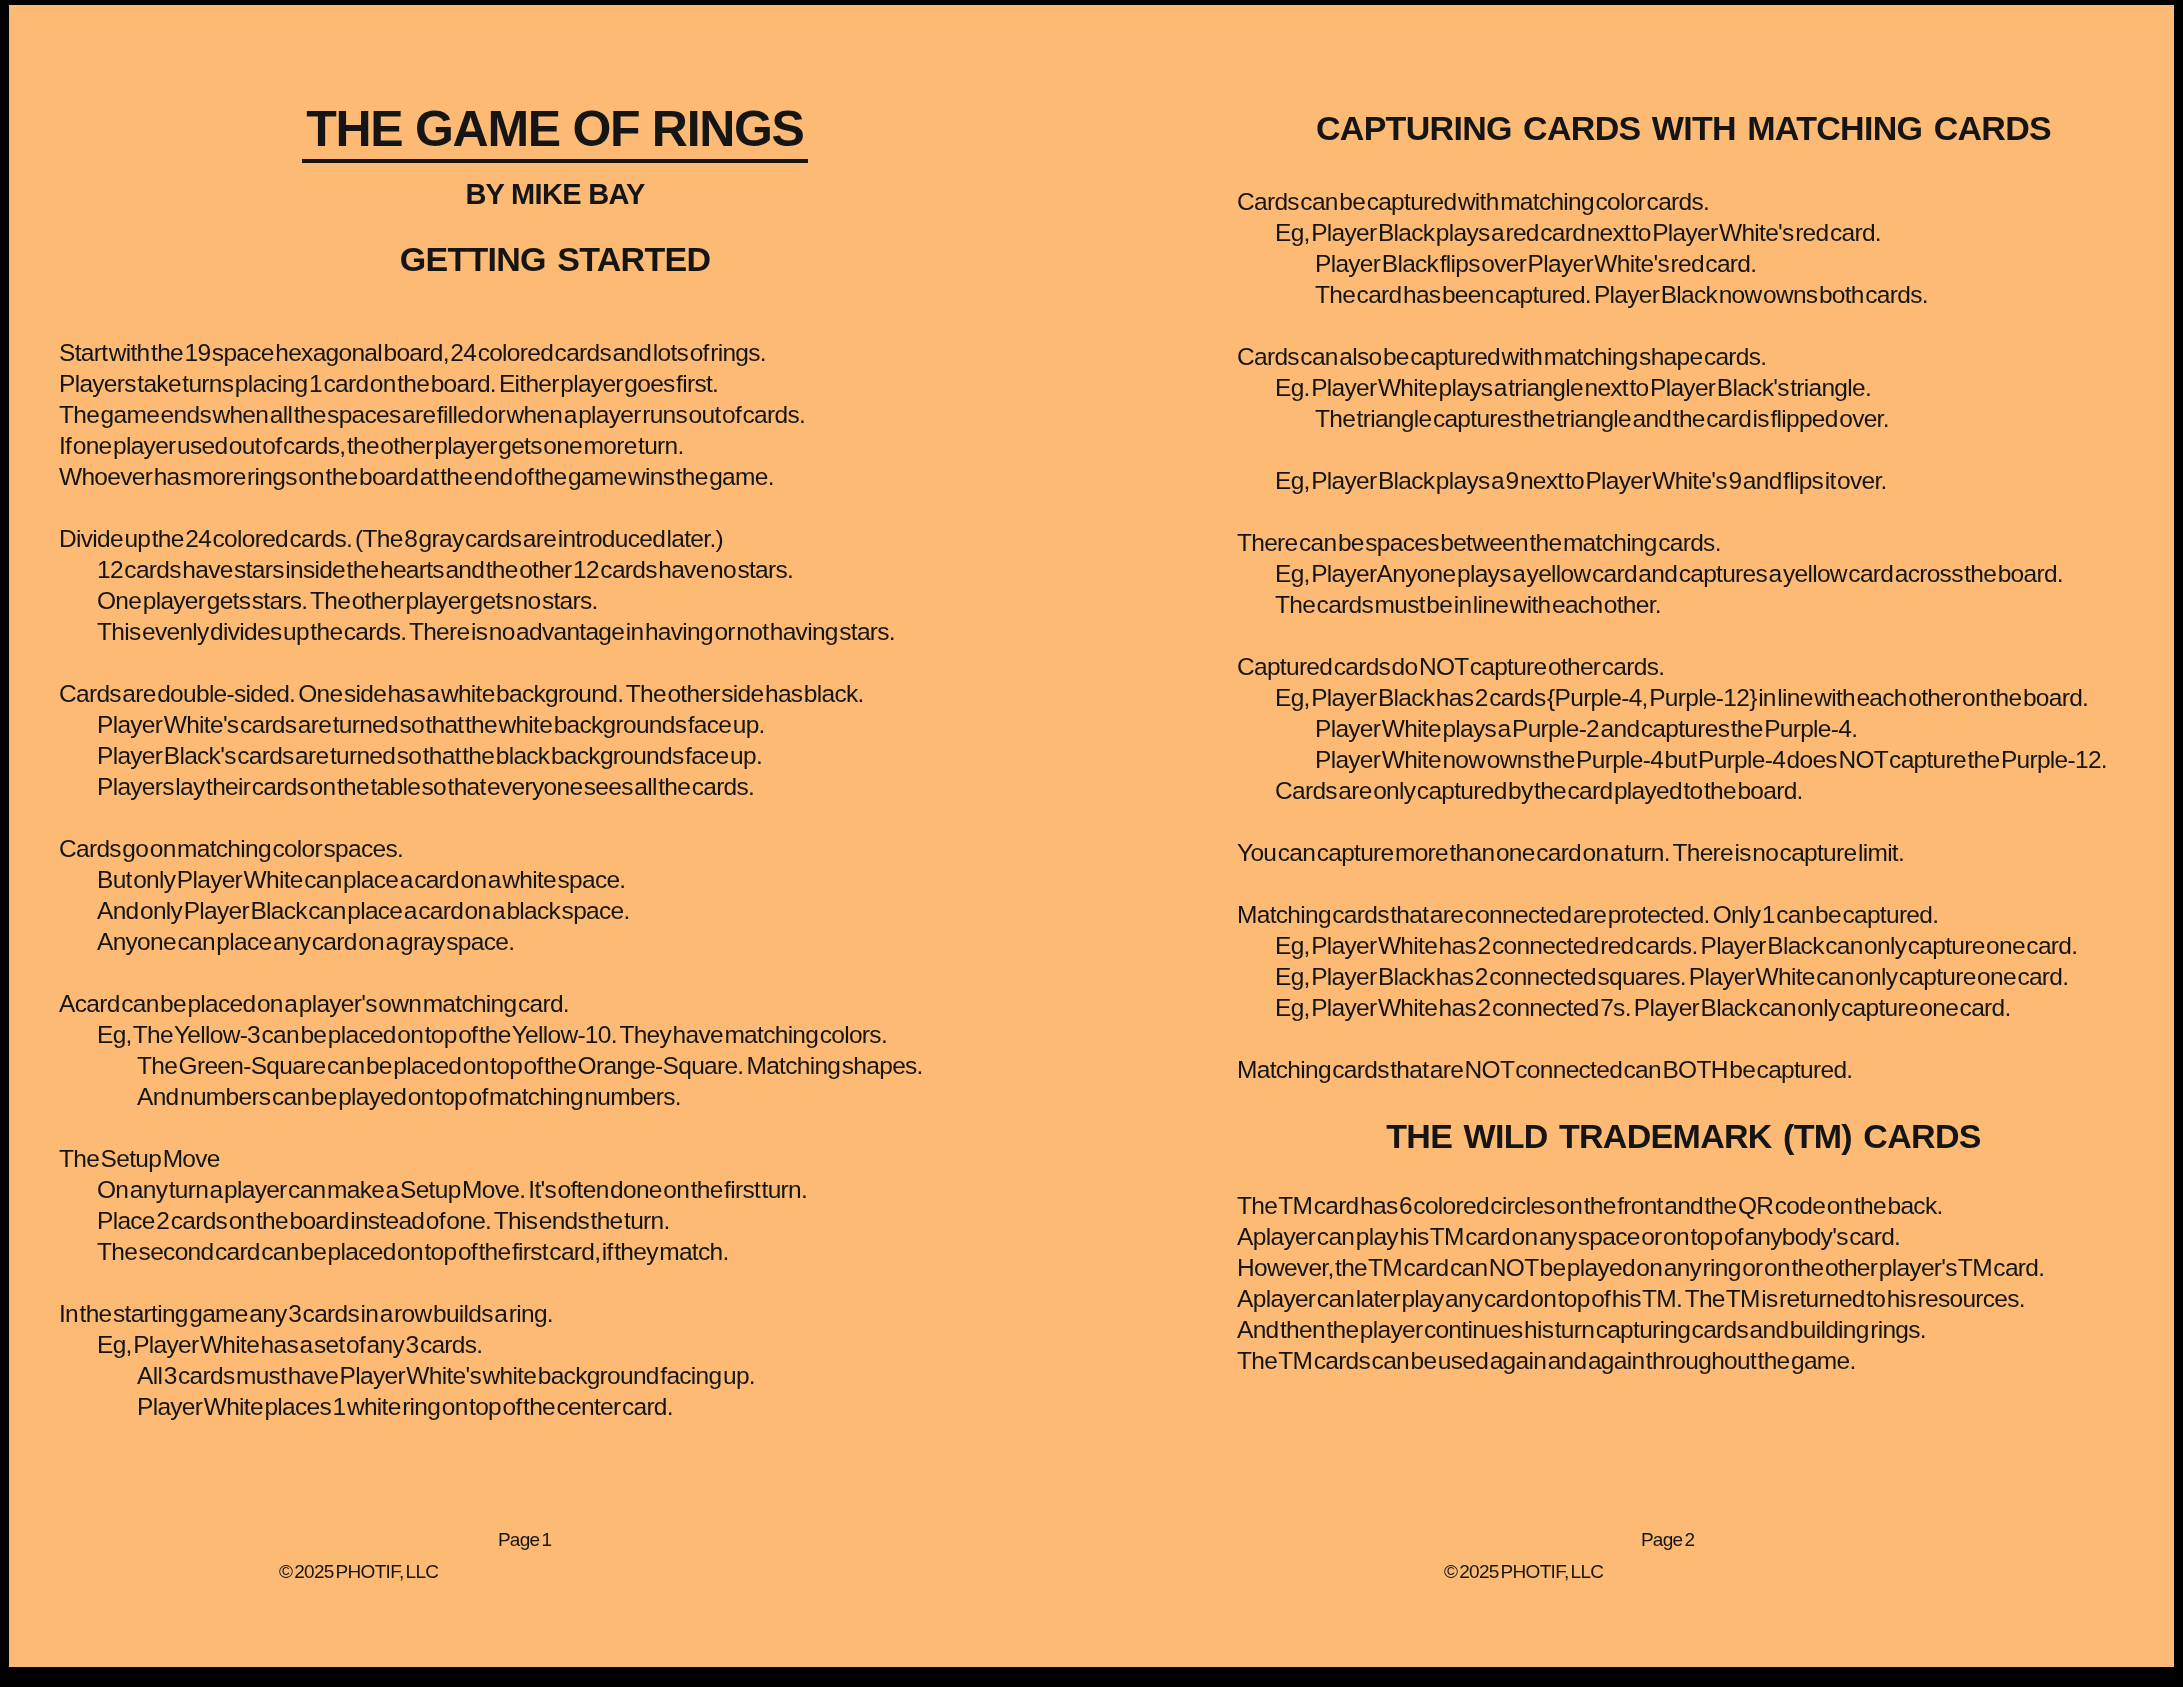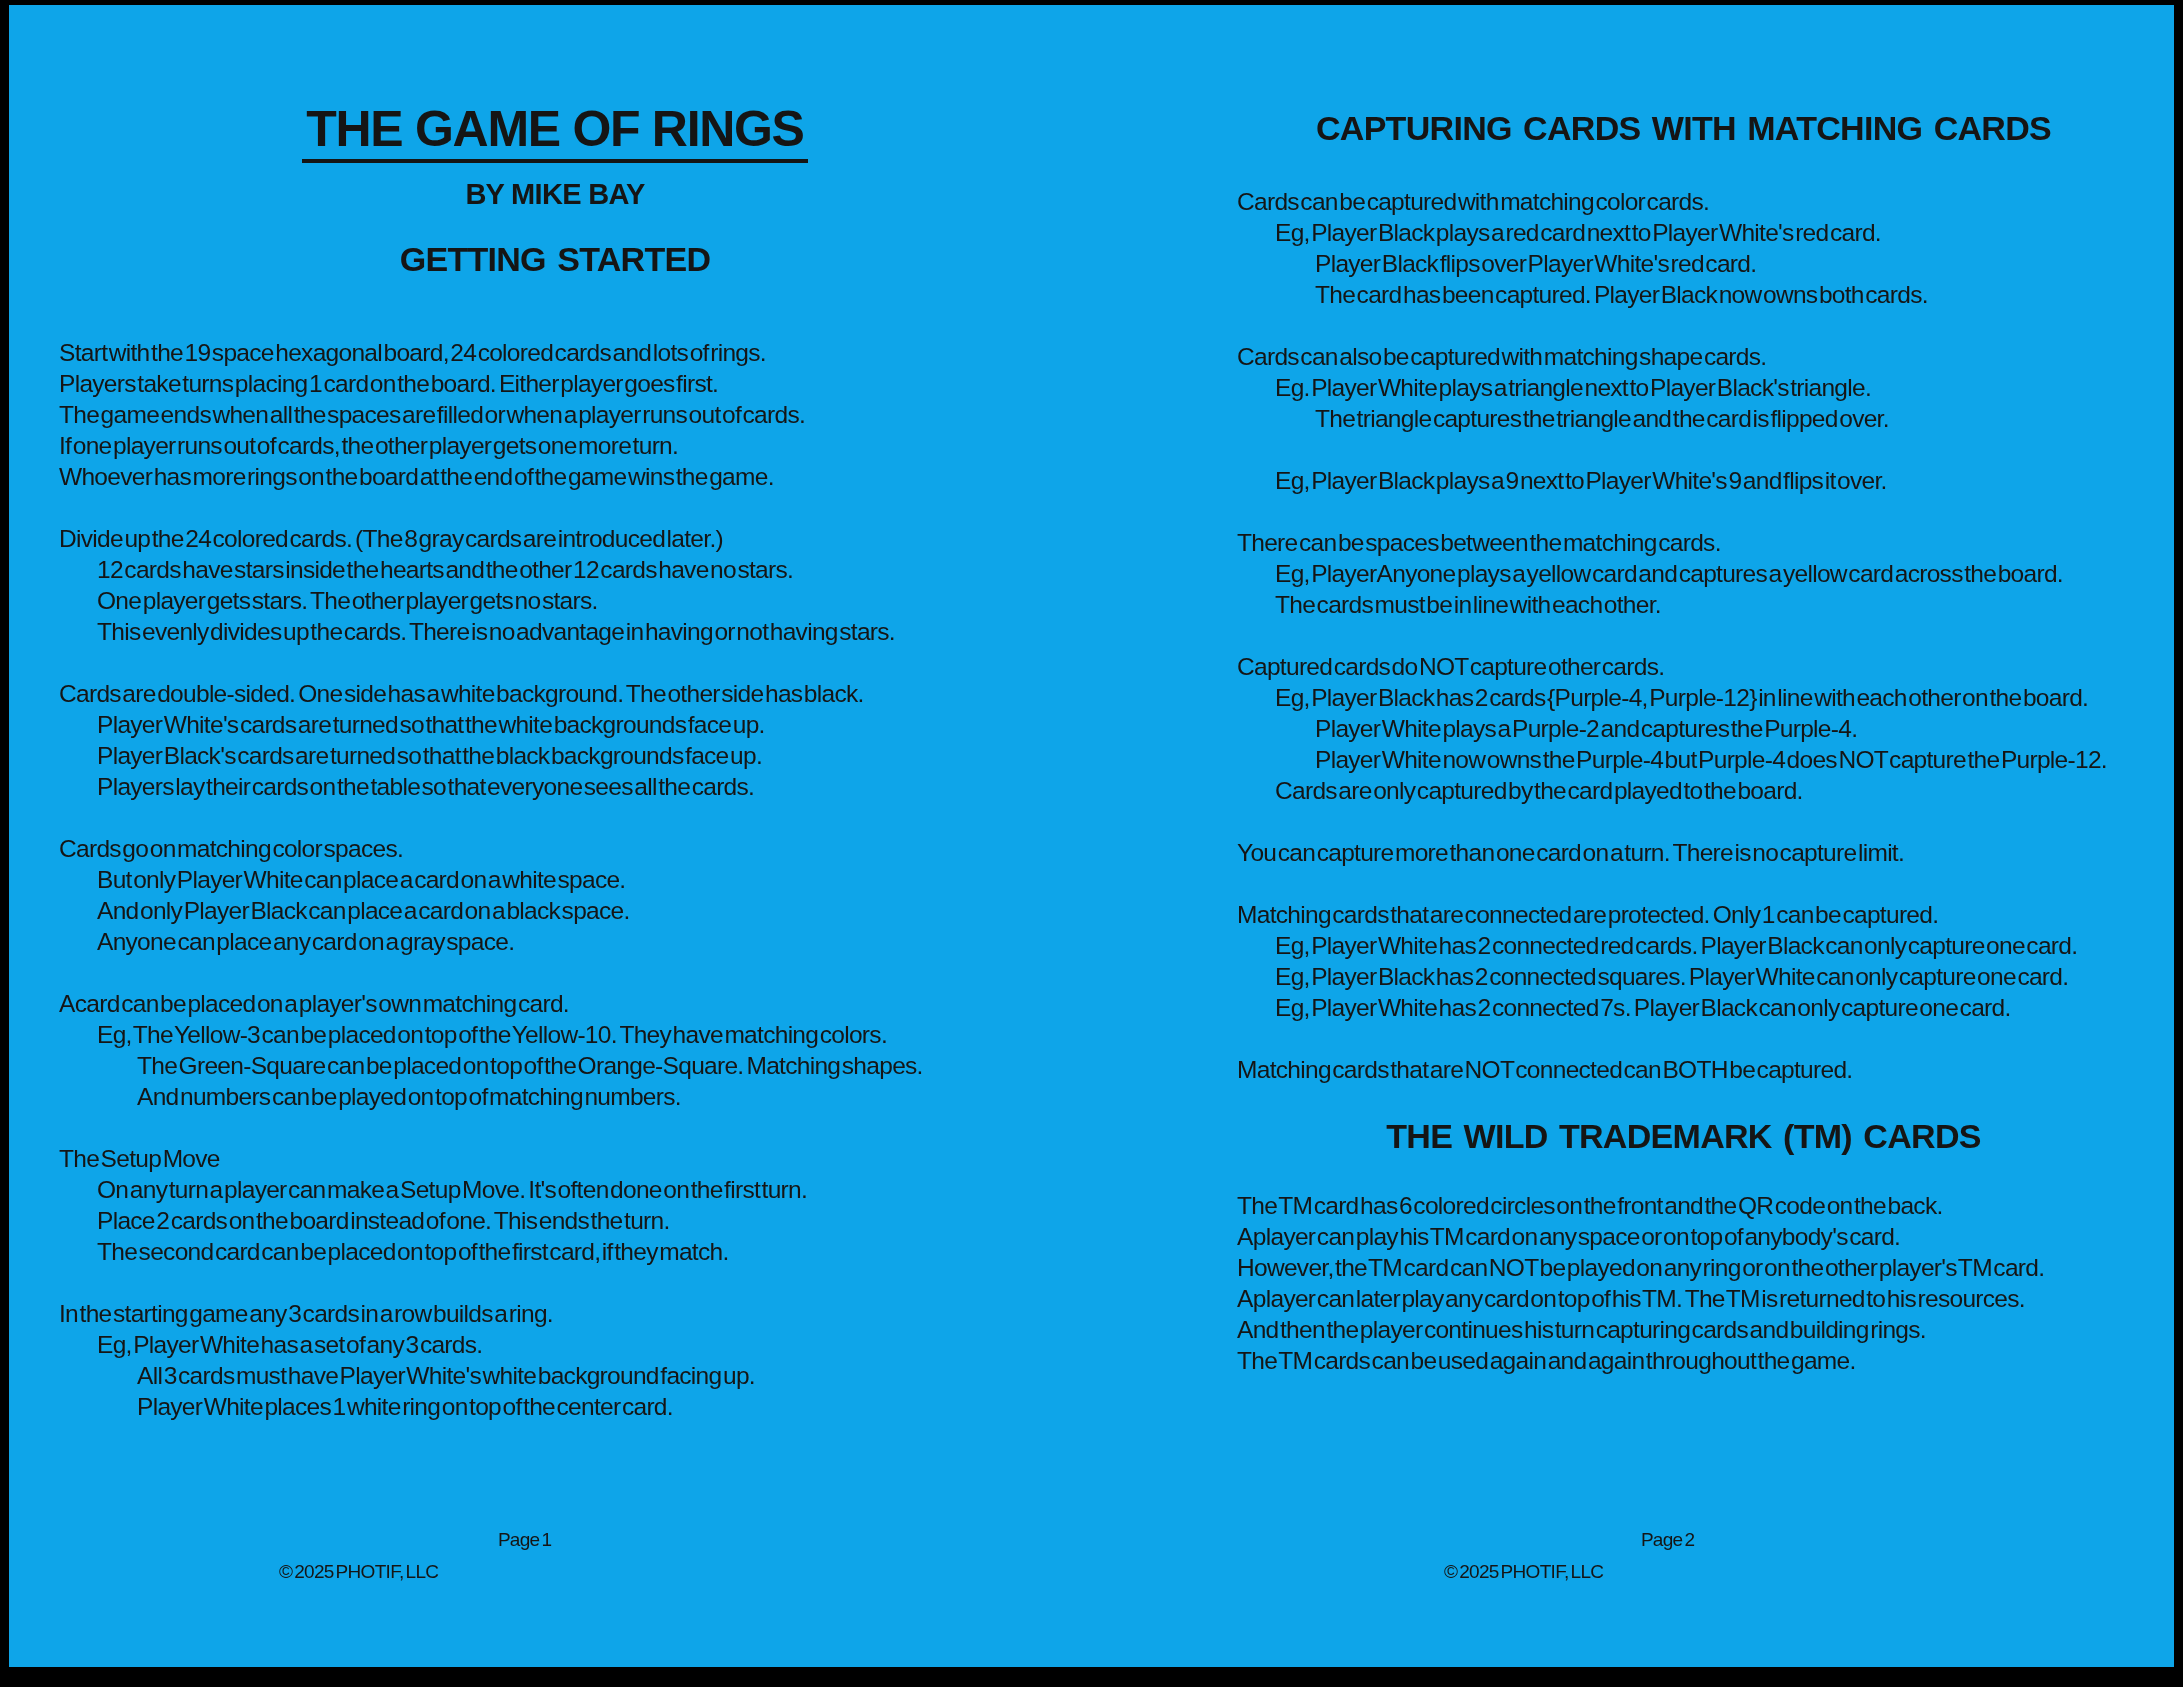--- a/index.html
+++ b/index.html
@@ -5,21 +5,21 @@
   html, body {
     margin: 0;
     padding: 0;
     background: #000;
   }
   .sheet {
     position: relative;
     width: 2183px;
     height: 1687px;
     box-sizing: border-box;
-    background: #0ea5e9;
+    background: #fdba74;
     border: solid #000;
     border-width: 5.3px 9.3px 20px 9.3px;
     display: flex;
     font-family: "Liberation Sans", sans-serif;
     color: #151515;
     overflow: hidden;
   }
   .page {
     position: relative;
     box-sizing: border-box;
@@ -101,21 +101,21 @@
       <span class="doc-title">THE GAME OF RINGS</span>
     </div>
     <div class="center-block byline">BY MIKE BAY</div>
     <div class="center-block heading heading-getting-started">GETTING STARTED</div>
 
     <div class="body-text">
         <div class="para">
           <div class="line indent-0">Start with the 19 space hexagonal board, 24 colored cards and lots of rings.</div>
           <div class="line indent-0">Players take turns placing 1 card on the board.  Either player goes first.</div>
           <div class="line indent-0">The game ends when all the spaces are filled or when a player runs out of cards.</div>
-          <div class="line indent-0">If one player runs out of cards, the other player gets one more turn.</div>
+          <div class="line indent-0">If one player used out of cards, the other player gets one more turn.</div>
           <div class="line indent-0">Whoever has more rings on the board at the end of the game wins the game.</div>
         </div>
         <div class="para">
           <div class="line indent-0">Divide up the 24 colored cards.  (The 8 gray cards are introduced later.)</div>
           <div class="line indent-1">12 cards have stars inside the hearts and the other 12 cards have no stars.</div>
           <div class="line indent-1">One player gets stars.  The other player gets no stars.</div>
           <div class="line indent-1">This evenly divides up the cards.  There is no advantage in having or not having stars.</div>
         </div>
         <div class="para">
           <div class="line indent-0">Cards are double-sided.  One side has a white background.  The other side has black.</div>

